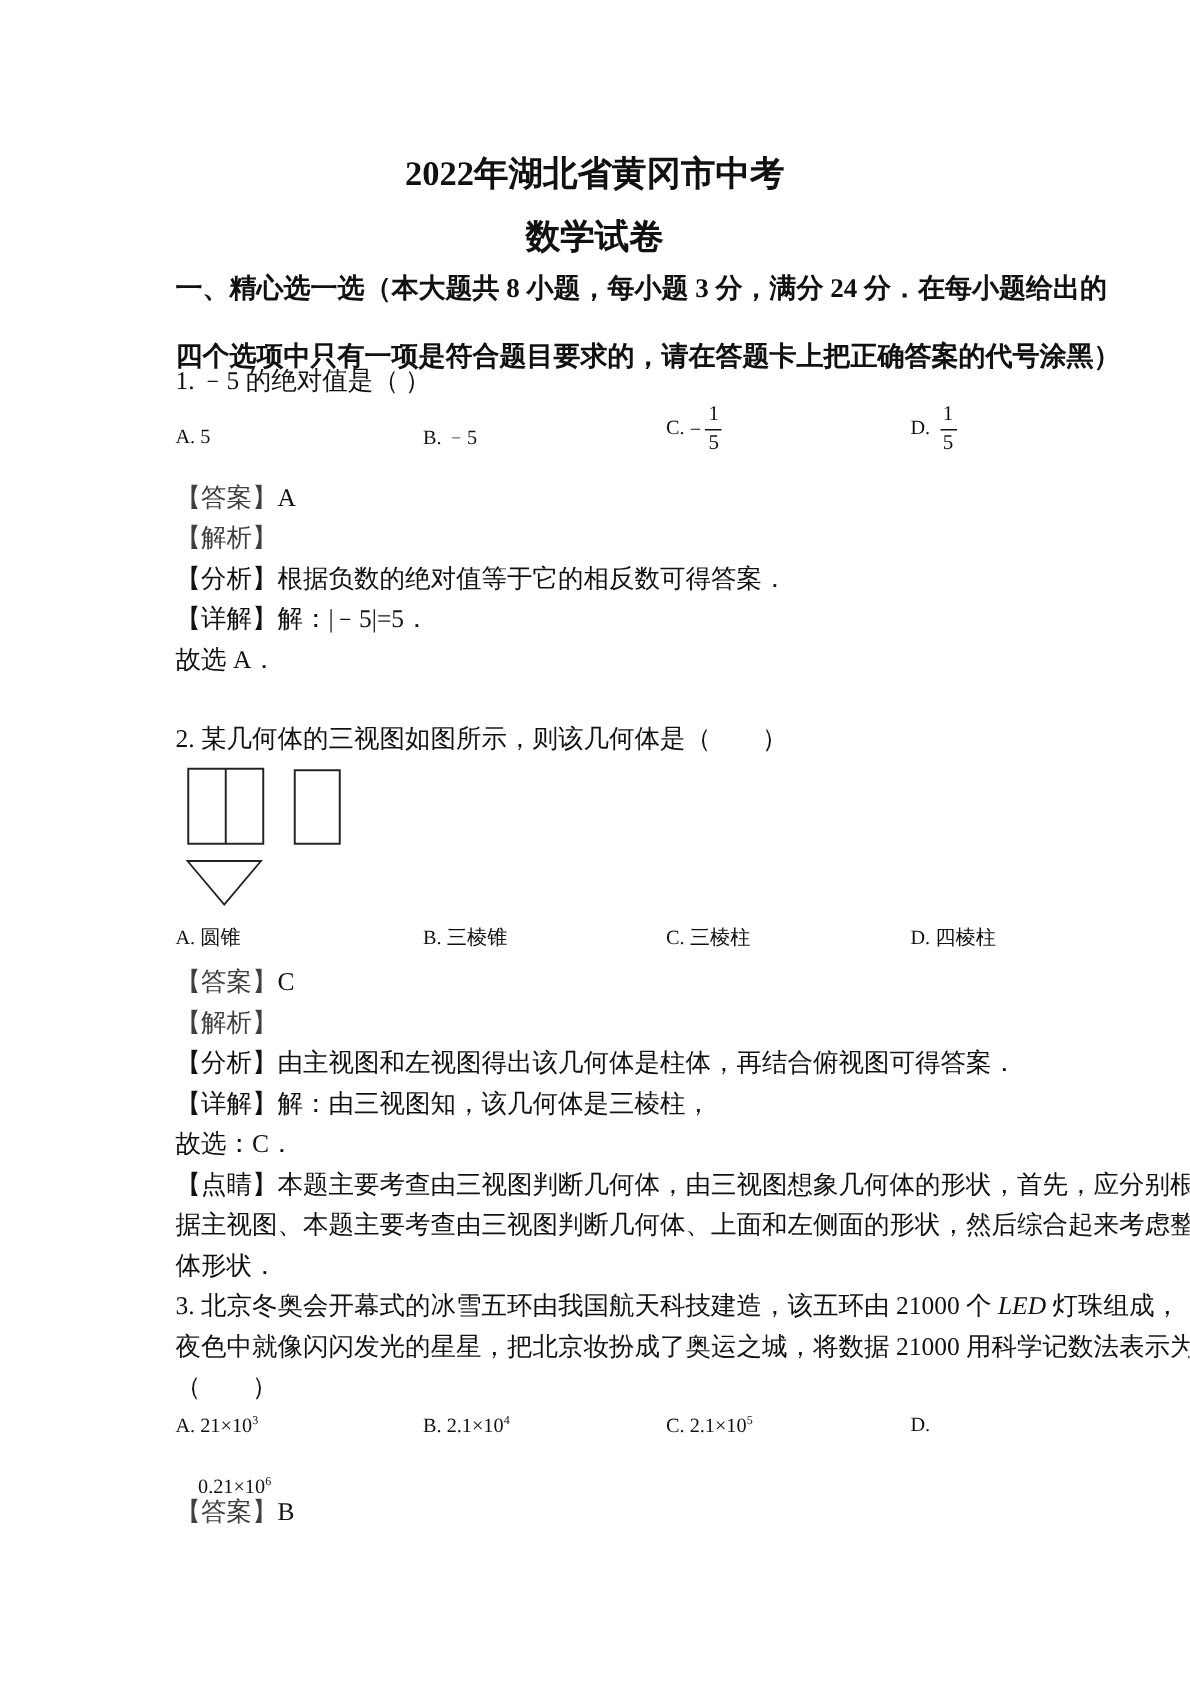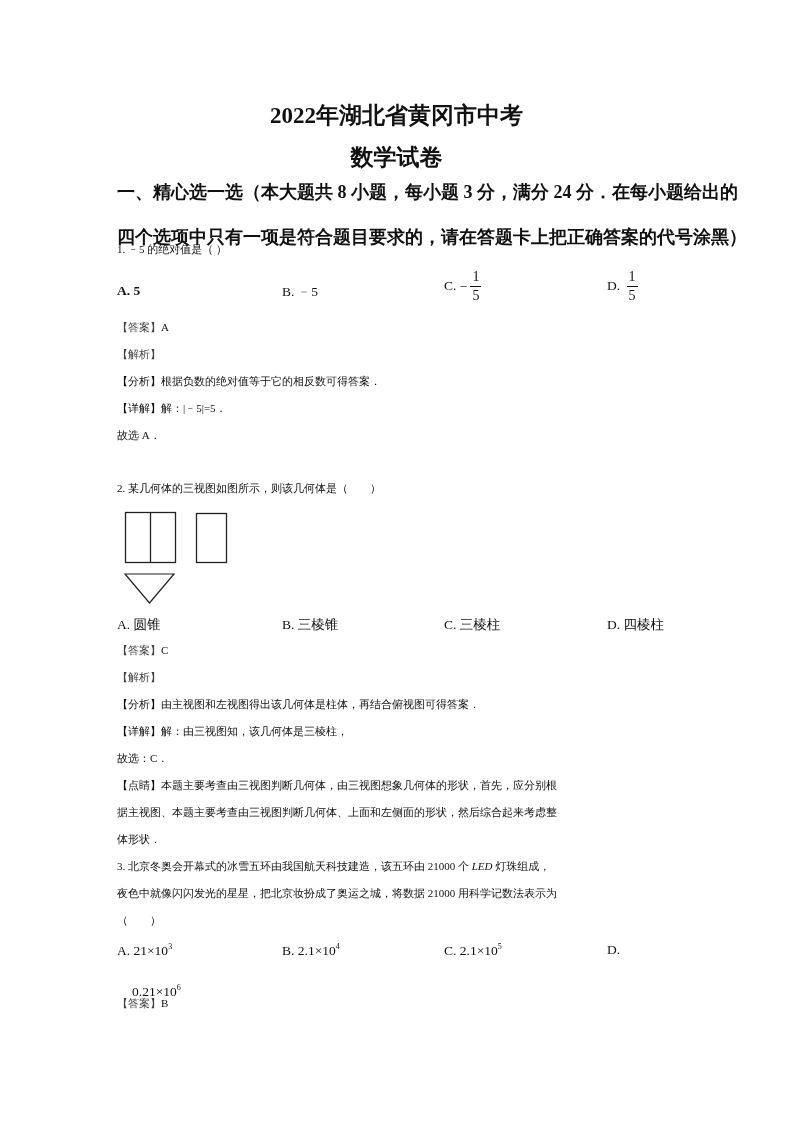--- a/index.html
+++ b/index.html
@@ -1,40 +1,40 @@
 <!DOCTYPE html>
 <html><head>
 <meta charset="utf-8">
 <style>
   html, body { margin: 0; padding: 0; background: #ffffff; }
   body { width: 793px; height: 1122px; position: relative; overflow: hidden;
          font-family: "Liberation Serif", "DejaVu Serif", serif; color: #111; }
   .abs { position: absolute; white-space: nowrap; }
   .title { font-weight: bold; font-size: 23px; left: 0; width: 793px; text-align: center; }
   .section { font-weight: bold; font-size: 18px; left: 117px; }
-  .line { font-size: 11px; left: 117px; }
+  .line { font-size: 17px; left: 117px; }
   .blue { color: #404040; }
   .opt { font-size: 13.5px; }
   .frac { display: inline-flex; flex-direction: column; align-items: center; vertical-align: middle; line-height: 1; margin-left: 3px; }
   .frac .num { padding: 0 2px 2px; border-bottom: 1px solid #111; font-size: 14px; }
   .frac .den { padding-top: 2px; font-size: 14px; }
   .minus { vertical-align: middle; }
   sup { font-size: 8px; }
   svg { position: absolute; }
 </style>
 </head>
 <body>
 
 <div class="abs title" style="top:100px;">2022年湖北省黄冈市中考</div>
 <div class="abs title" style="top:142px;">数学试卷</div>
 <div class="abs section" style="top:180px;">一、精心选一选（本大题共 8 小题，每小题 3 分，满分 24 分．在每小题给出的</div>
 <div class="abs section" style="top:225px;">四个选项中只有一项是符合题目要求的，请在答题卡上把正确答案的代号涂黑）</div>
 
 <div class="abs line" style="top:242px;">1. ﹣5 的绝对值是（  ）</div>
-<div class="abs opt" style="top:283px; left:117px;font-weight:bold;">A. 5</div>
+<div class="abs opt" style="top:283px; left:117px;">A. 5</div>
 <div class="abs opt" style="top:283px; left:282px;">B. ﹣5</div>
 <div class="abs opt" style="top:270px; left:444px;">
   <span>C.</span>
   <span class="minus">−</span><span class="frac">
       <span class="num">1</span>
       <span class="den">5</span>
     </span>
 </div>
 <div class="abs opt" style="top:270px; left:607px;">
   <span>D.</span>

